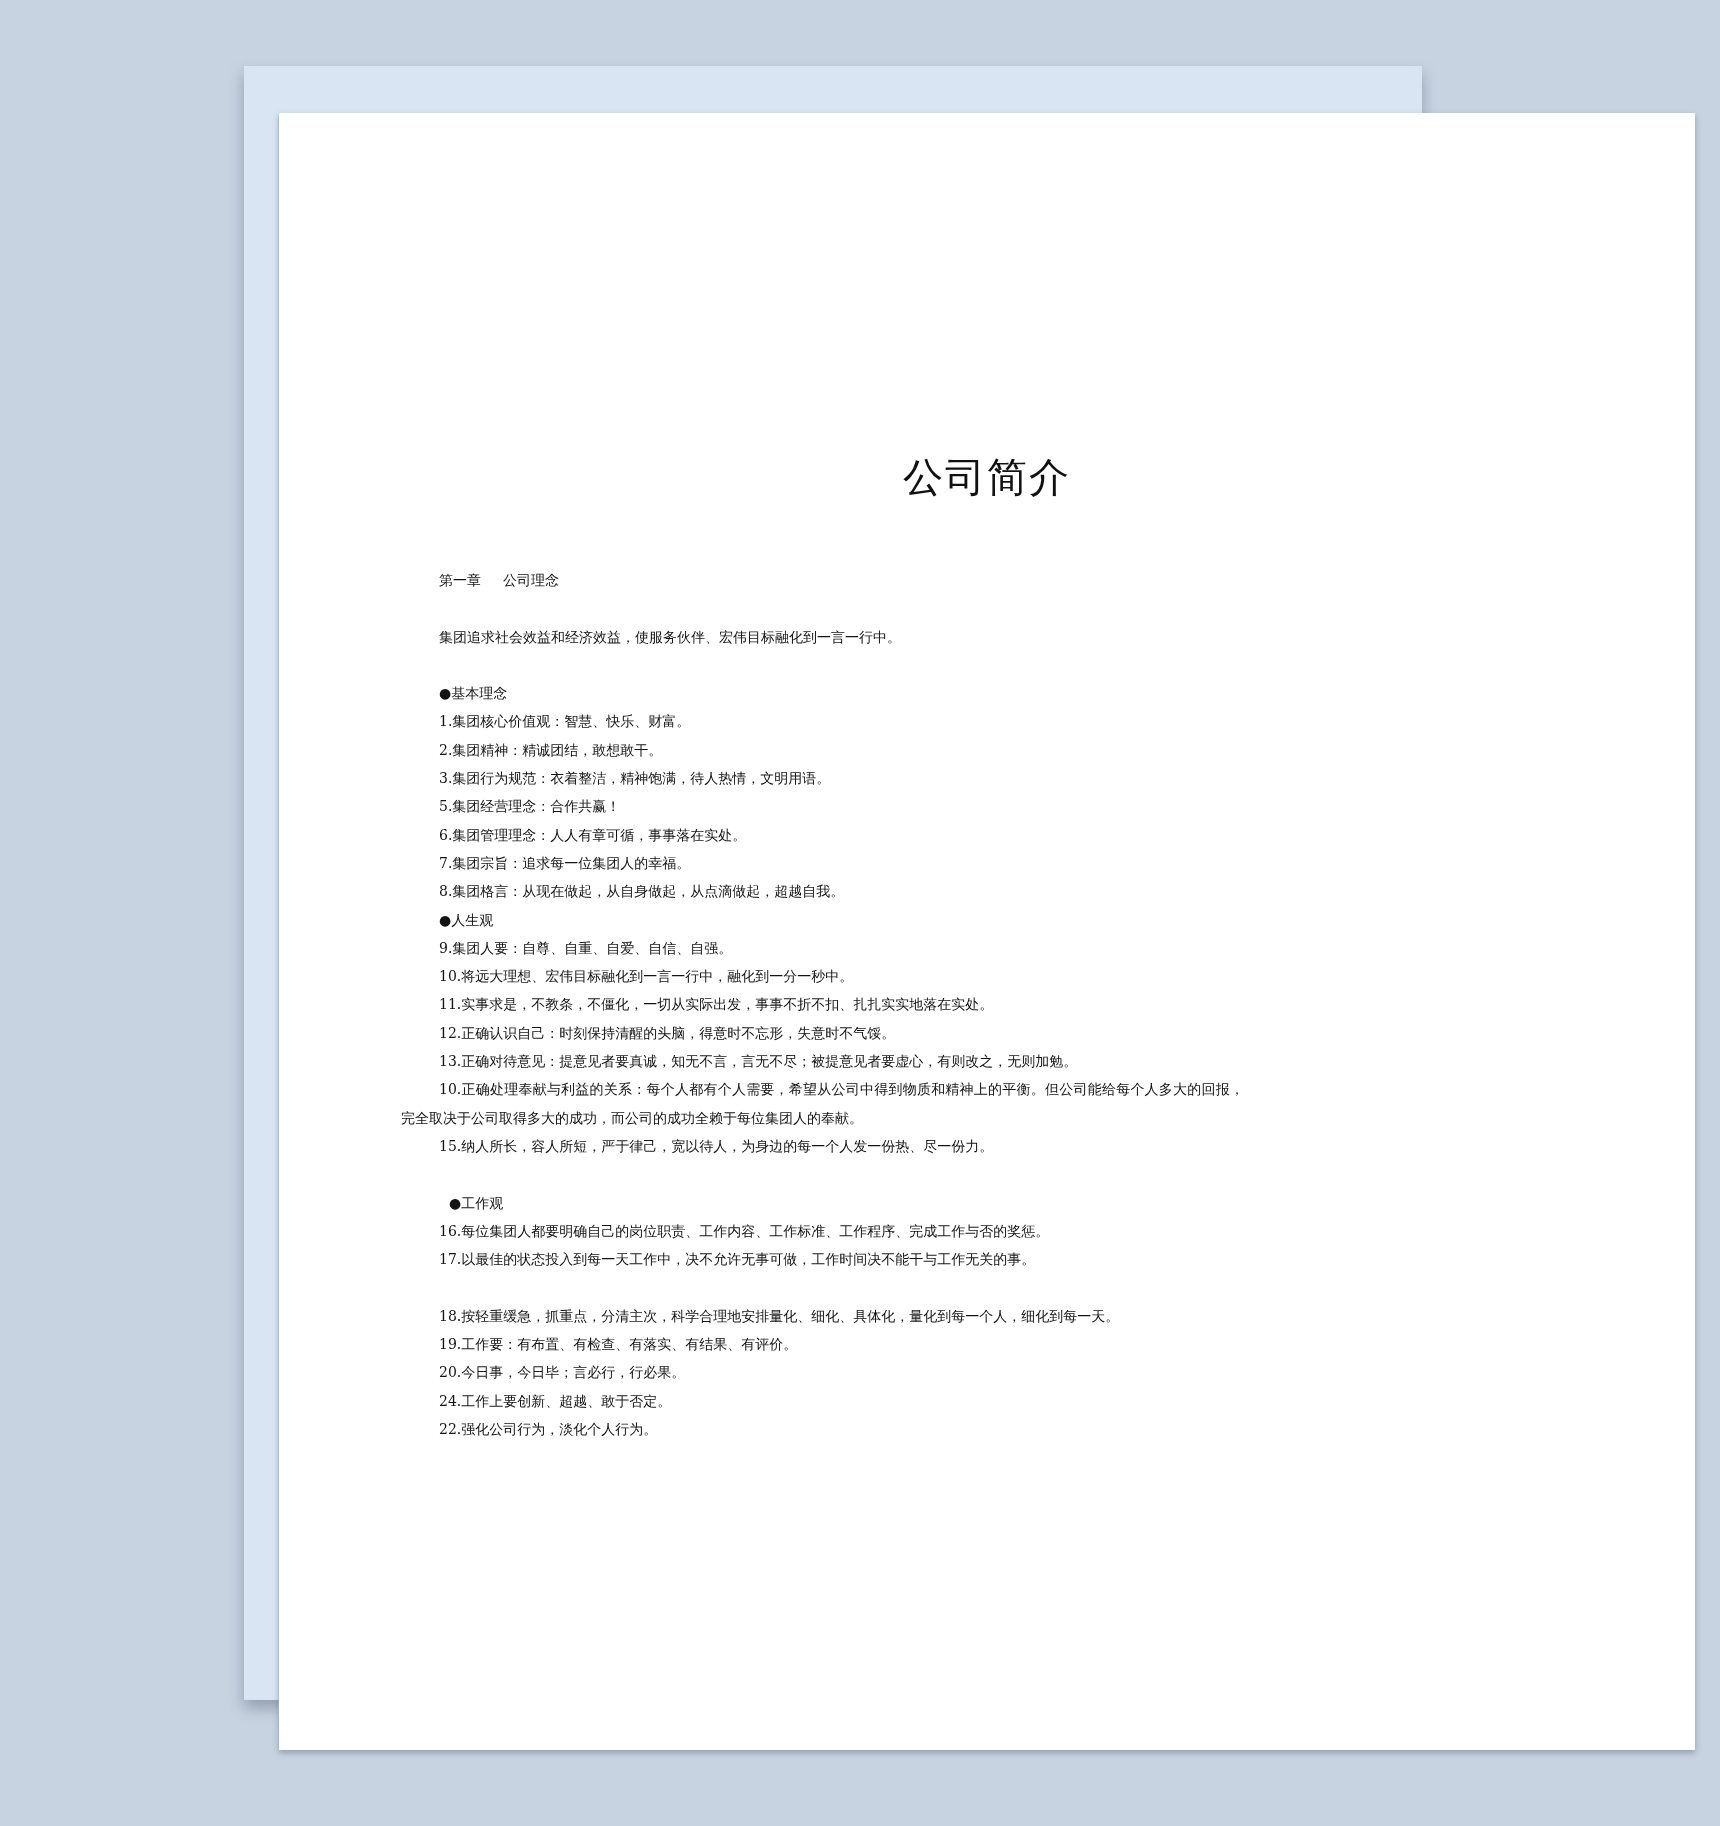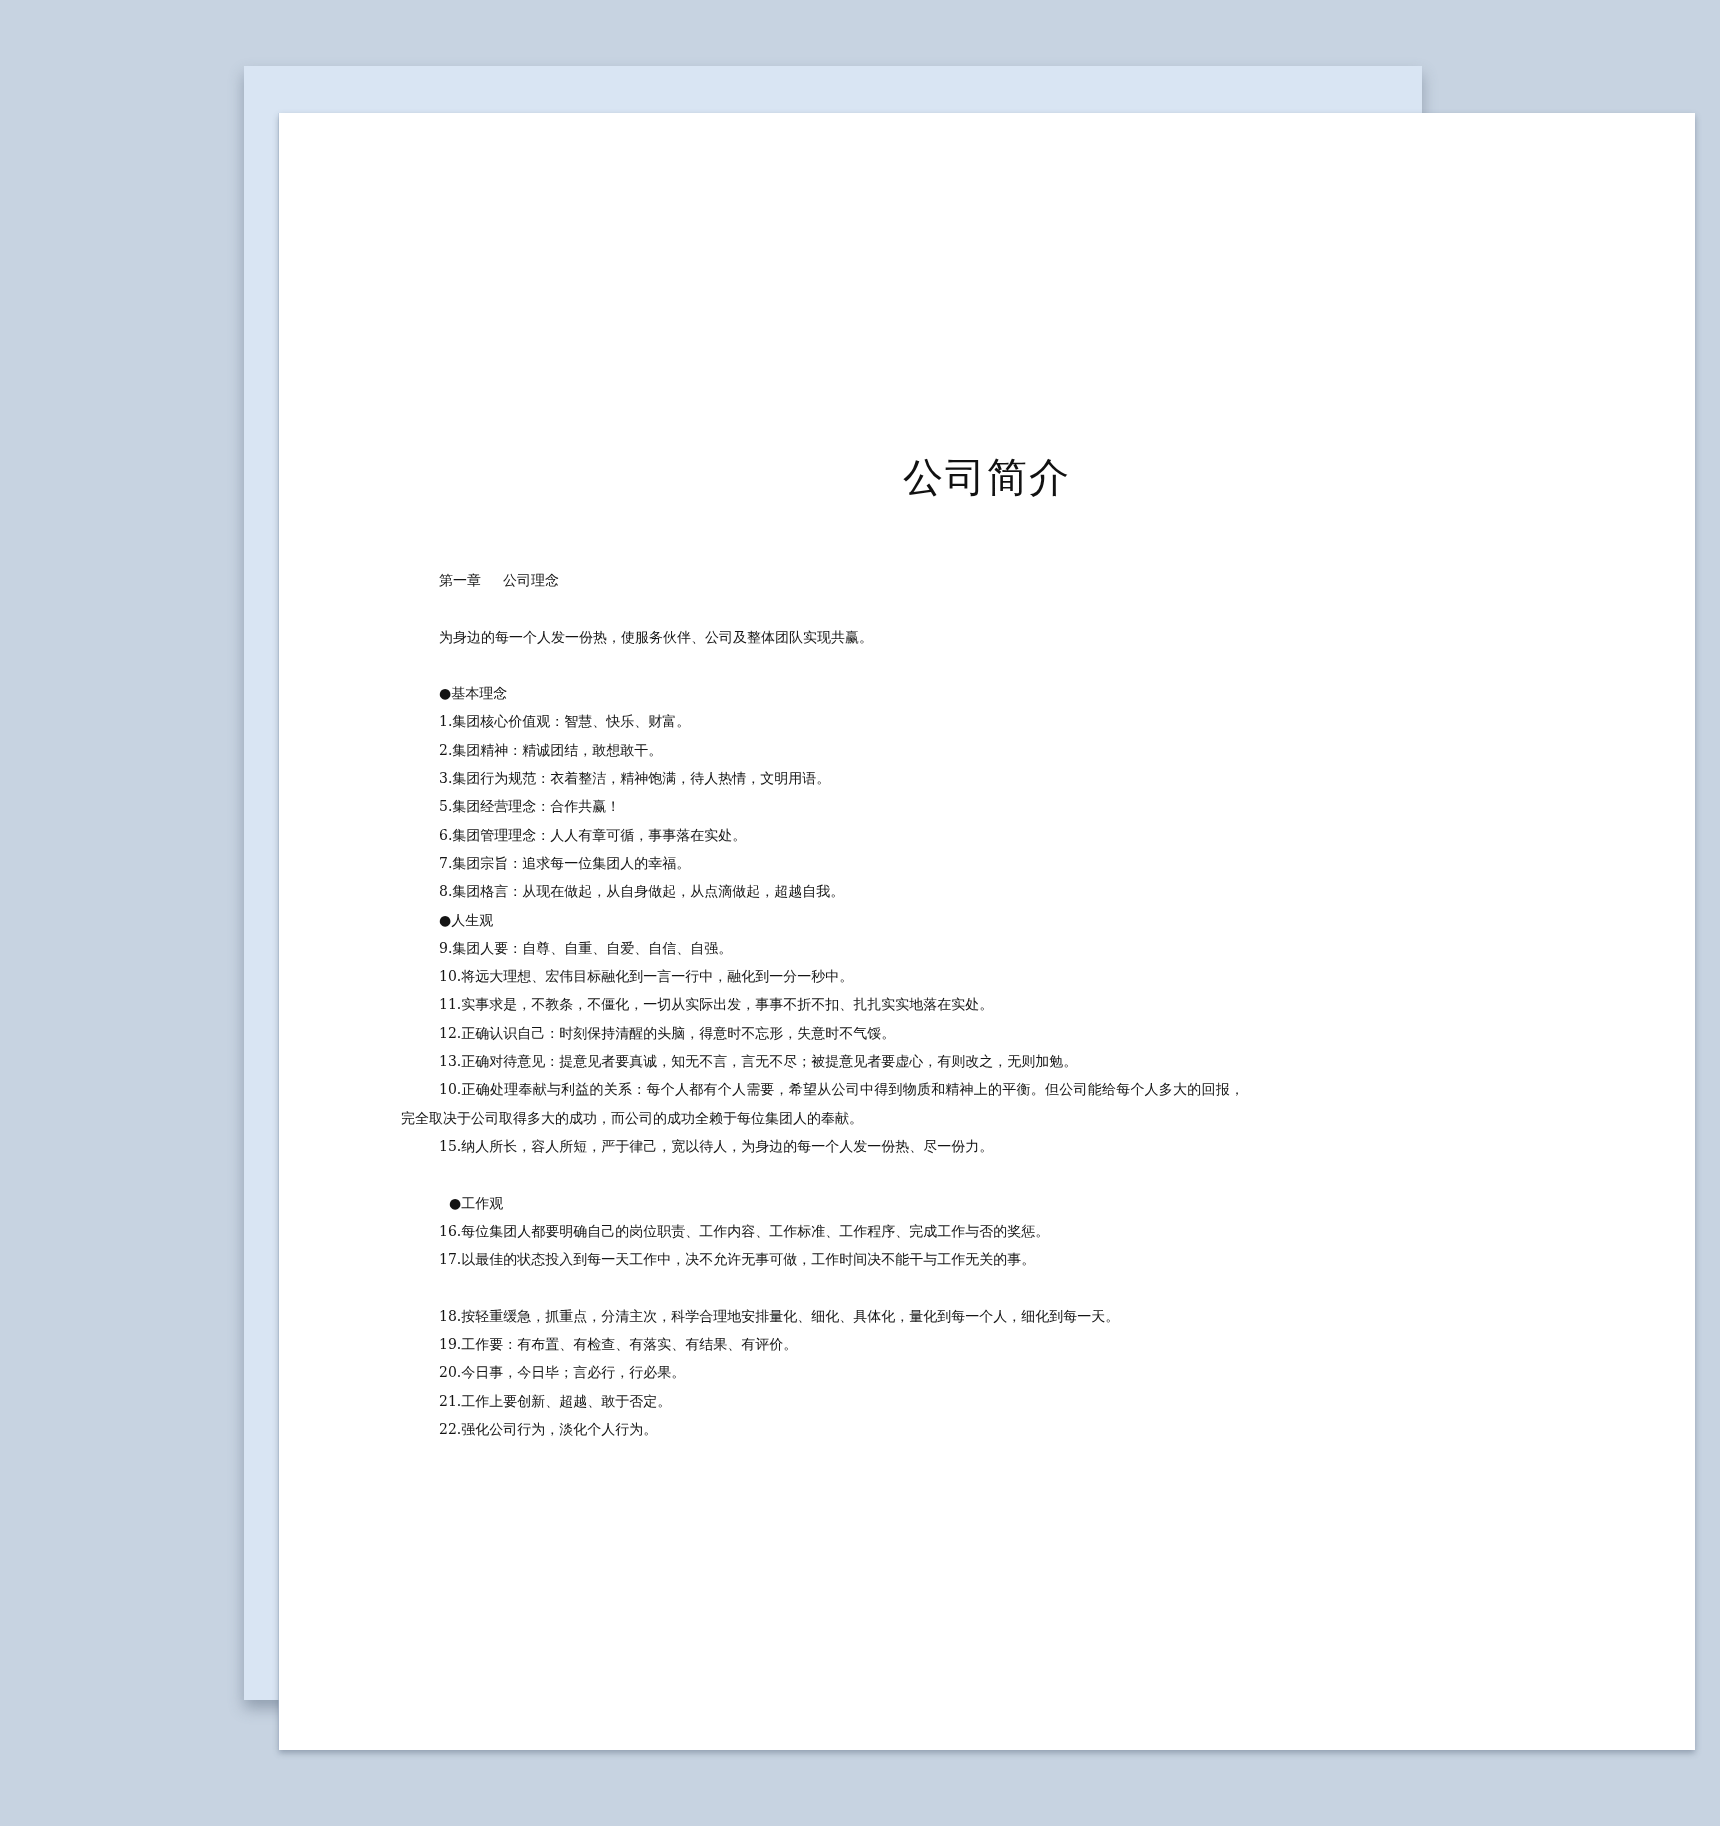--- a/index.html
+++ b/index.html
@@ -53,21 +53,21 @@
 <body>
 
 <div class="sheet-back"></div>
 
 <div class="sheet-front">
   <div class="doc-title">公司简介</div>
 
   <div class="content">
     <div class="line chapter"><span>第一章</span><span class="sp"></span><span>公司理念</span></div>
     <div class="gap1"></div>
-    <div class="line">为身边的每一个人发一份热，使服务伙伴、公司及整体团队实现共赢。</div>
+    <div class="line">集团追求社会效益和经济效益，使服务伙伴、宏伟目标融化到一言一行中。</div>
     <div class="gap1"></div>
 
     <div class="line">●基本理念</div>
     <div class="line">1.集团核心价值观：智慧、快乐、财富。</div>
     <div class="line">2.集团精神：精诚团结，敢想敢干。</div>
     <div class="line">3.集团行为规范：衣着整洁，精神饱满，待人热情，文明用语。</div>
     <div class="line">5.集团经营理念：合作共赢！</div>
     <div class="line">6.集团管理理念：人人有章可循，事事落在实处。</div>
     <div class="line">7.集团宗旨：追求每一位集团人的幸福。</div>
     <div class="line">8.集团格言：从现在做起，从自身做起，从点滴做起，超越自我。</div>
@@ -83,17 +83,17 @@
       <p class="p ind">15.纳人所长，容人所短，严于律己，宽以待人，为身边的每一个人发一份热、尽一份力。</p>
       <div class="gap1"></div>
 
       <p class="p ind-bullet">●工作观</p>
       <p class="p ind">16.每位集团人都要明确自己的岗位职责、工作内容、工作标准、工作程序、完成工作与否的奖惩。</p>
       <p class="p ind">17.以最佳的状态投入到每一天工作中，决不允许无事可做，工作时间决不能干与工作无关的事。</p>
       <div class="gap1"></div>
       <p class="p ind">18.按轻重缓急，抓重点，分清主次，科学合理地安排量化、细化、具体化，量化到每一个人，细化到每一天。</p>
       <p class="p ind">19.工作要：有布置、有检查、有落实、有结果、有评价。</p>
       <p class="p ind">20.今日事，今日毕；言必行，行必果。</p>
-      <p class="p ind">21.工作上要创新、超越、敢于否定。</p>
+      <p class="p ind">24.工作上要创新、超越、敢于否定。</p>
       <p class="p ind">22.强化公司行为，淡化个人行为。</p>
     </div>
   </div>
 </div>
 
 </body></html>

